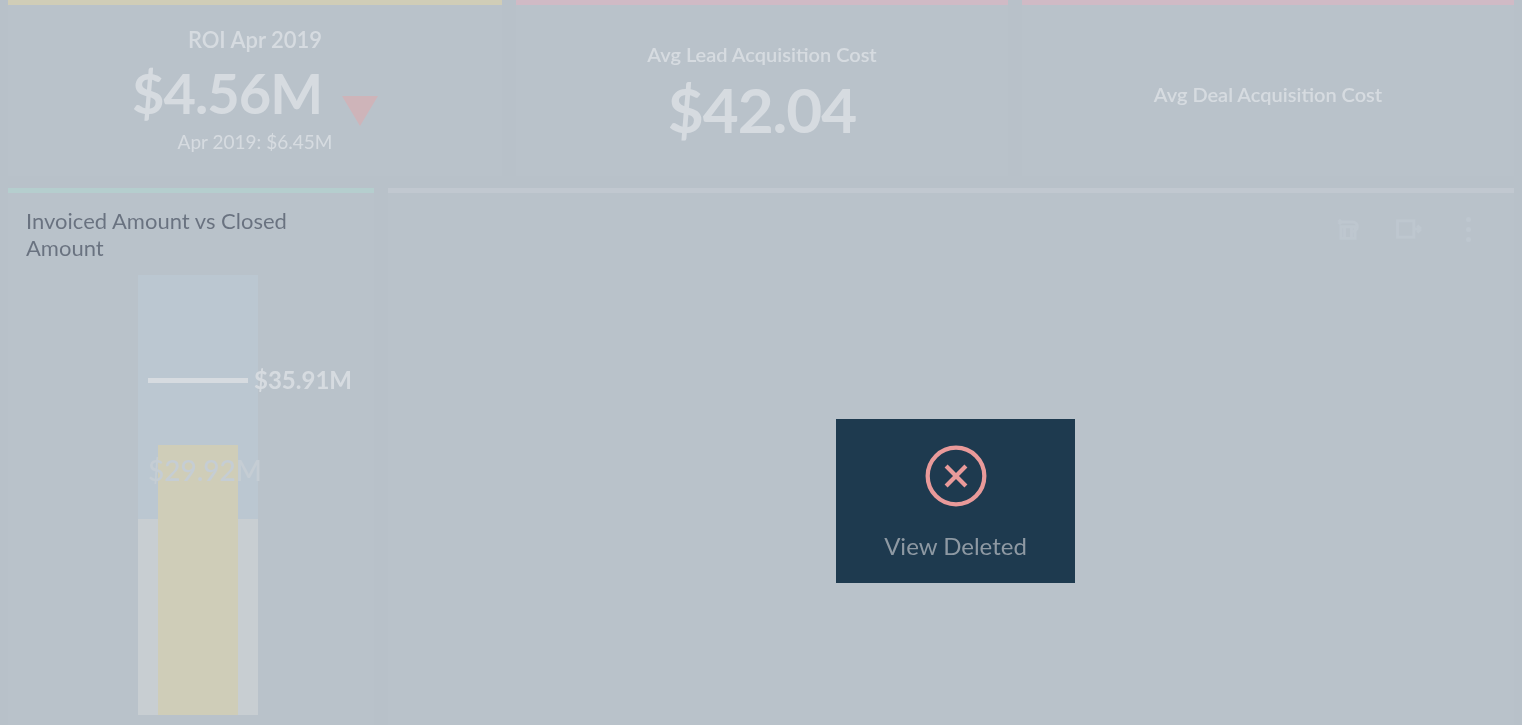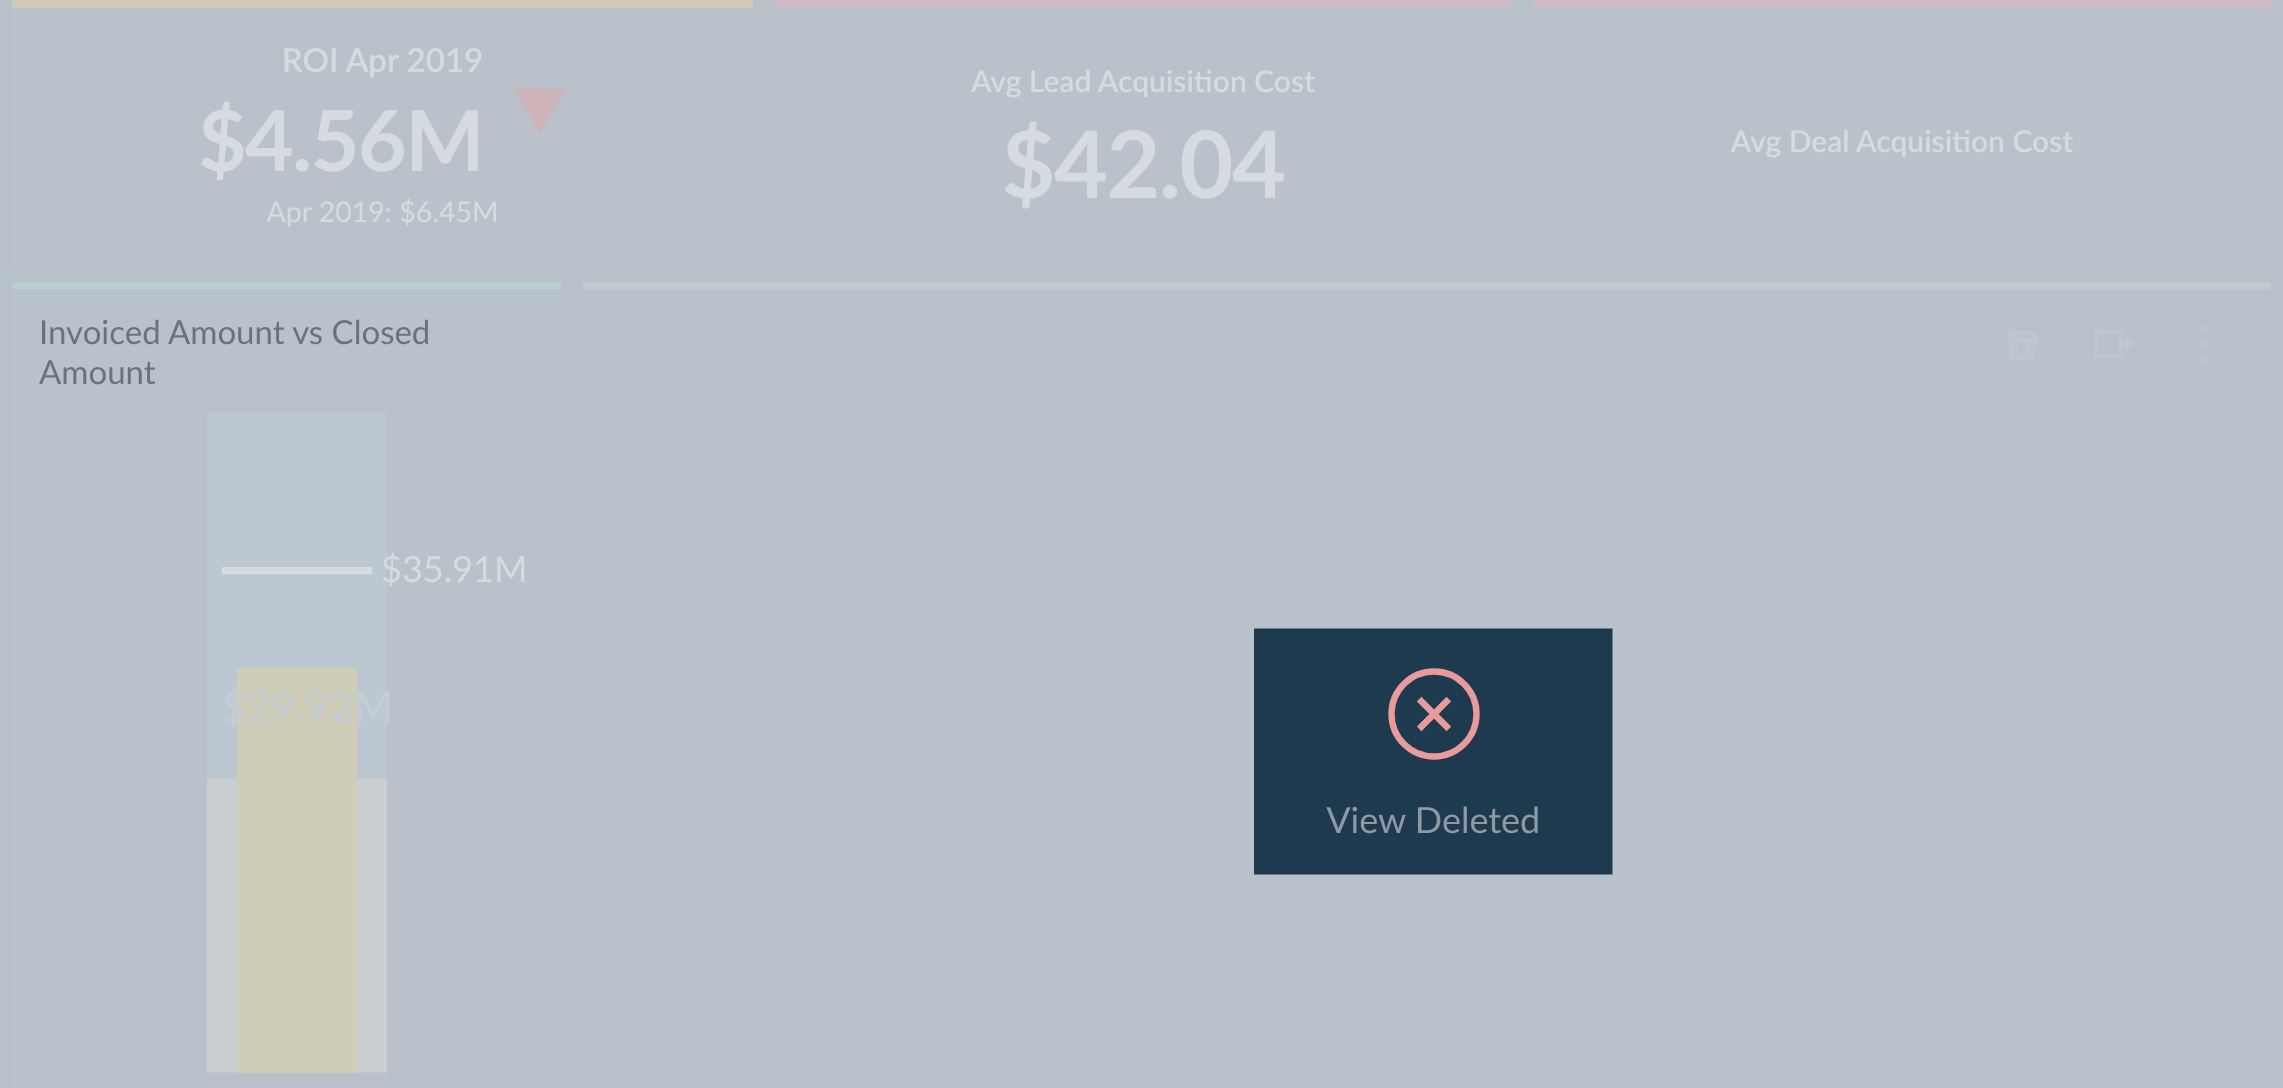--- a/index.html
+++ b/index.html
@@ -5,36 +5,36 @@
 html,body{margin:0;padding:0;width:1522px;height:725px;background:#bcc5cd;font-family:"Lato","Helvetica Neue",Arial,sans-serif;overflow:hidden;color:#fff}
 *{box-sizing:border-box}
 .overlay{position:absolute;inset:0;background:rgba(180,190,198,.55);pointer-events:none;z-index:5}
 .row-top{display:flex;gap:14px;padding:0 8px}
 .card{position:relative;flex:1;background:#bfc8cf;border-top:5px solid;min-height:176px;display:flex;flex-direction:column;align-items:center;justify-content:center;text-align:center}
 .card.yellow{border-top-color:#f2e0a5;flex:0 0 494px}
 .card.pink{border-top-color:#f1b6c3}
 .card-title{font-size:20px;font-weight:600;color:#fff;margin-top:6px}
 .card-roi .card-title{font-size:22px}
 .card-value{font-size:62px;font-weight:700;color:#fff;letter-spacing:-1px;margin-top:6px}
-.card-roi .card-value{font-size:56px;display:flex;align-items:flex-start;justify-content:center;gap:20px}
+.card-roi .card-value{font-size:56px;display:flex;align-items:flex-end;justify-content:center;gap:20px}
 .card-sub{font-size:19px;color:#fff;margin-top:4px;margin-bottom:8px}
 .tri-down{width:0;height:0;border-left:18px solid transparent;border-right:18px solid transparent;border-top:30px solid #eea9a9;display:inline-block}
 
 .row-bot{display:flex;gap:14px;padding:12px 8px 0 8px}
 .panel{background:#bfc8cf;position:relative}
 .panel-left{flex:0 0 366px;border-top:5px solid #b7e2d8;min-height:540px}
 .panel-right{flex:1;border-top:5px solid #d0d6db;min-height:540px;position:relative}
 .panel-left-title{font-size:22px;color:#0f172a;padding:14px 18px}
 
 .chart{position:relative;width:250px;height:440px;margin-left:60px}
 .bar-bg-upper{position:absolute;left:70px;top:0;width:120px;height:244px;background:#c4d3dd}
 .bar-bg-lower{position:absolute;left:70px;top:244px;width:120px;height:196px;background:#dfe3df}
 .bar-fg{position:absolute;left:90px;top:170px;width:80px;height:270px;background:#f0dfa6}
 .tick-line{position:absolute;left:80px;top:103px;width:100px;height:5px;background:#fff}
-.lbl-1{position:absolute;left:186px;top:90px;font-size:24px;color:#fff;font-weight:400}
+.lbl-1{position:absolute;left:186px;top:90px;font-size:24px;color:#fff;font-weight:700}
 .lbl-2{position:absolute;left:80px;top:178px;font-size:28px;color:#d9e0e4;font-weight:500}
 
 .panel-right-toolbar{position:absolute;top:20px;right:30px;display:flex;gap:28px;align-items:center}
 .tb-icon{color:#c9d2da;display:flex;align-items:center;justify-content:center;width:32px;height:32px}
 .tb-icon svg{stroke:#c9d2da;fill:none;stroke-width:2.5}
 .dots{display:flex;flex-direction:column;gap:5px}
 .dots span{width:5px;height:5px;border-radius:50%;background:#c9d2da}
 
 .modal{position:absolute;z-index:10;left:836px;top:419px;width:239px;height:164px;background:#1e3a4f;display:flex;flex-direction:column;align-items:center;justify-content:center;gap:18px}
 .modal .circle-x{color:#e99a9a}

